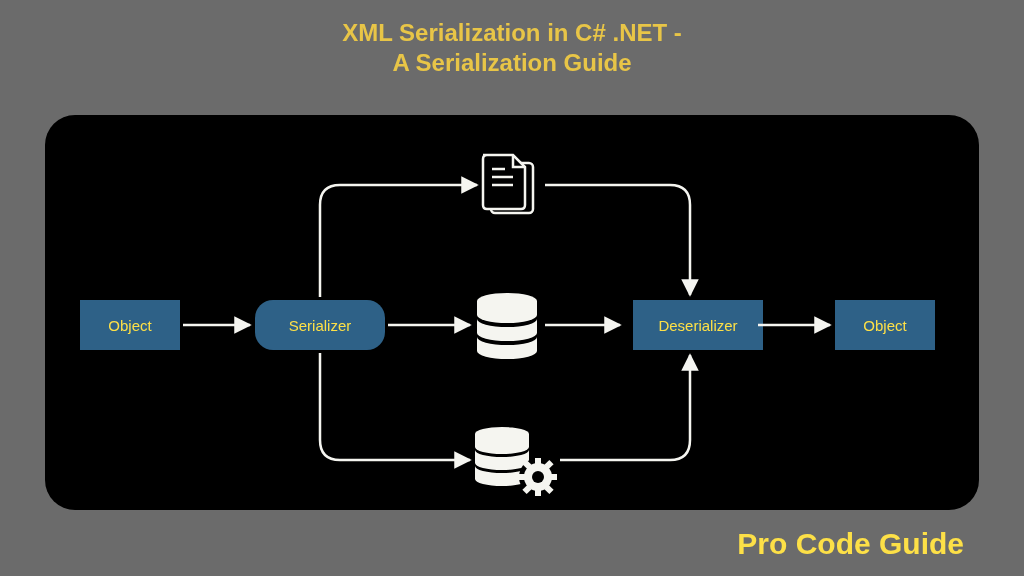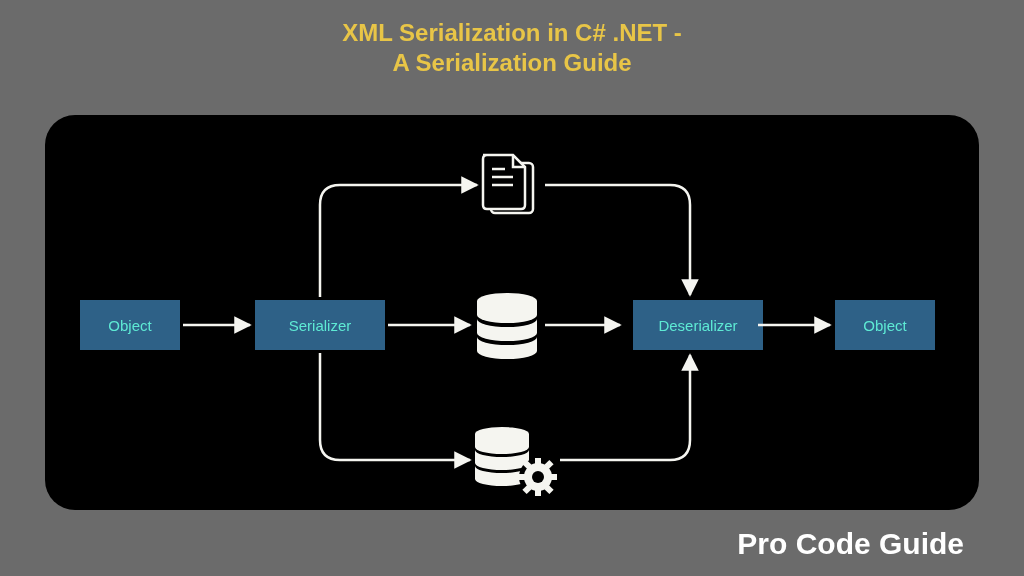--- a/index.html
+++ b/index.html
@@ -27,34 +27,34 @@
       height: 395px;
       background: #000;
       border-radius: 30px;
     }
     .branding {
       position: absolute;
       right: 60px;
       bottom: 15px;
       font-size: 30px;
       font-weight: bold;
-      color: #ffffff;
+      color: #fde047;
     }
     .node {
       position: absolute;
       background: #2e6187;
-      color: #5eead4;
+      color: #fde047;
       font-size: 15px;
       display: flex;
       align-items: center;
       justify-content: center;
       height: 50px;
     }
     .node-object-left { left: 35px; top: 185px; width: 100px; }
-    .node-serializer { left: 210px; top: 185px; width: 130px; }
+    .node-serializer { left: 210px; top: 185px; width: 130px; border-radius: 18px; }
     .node-deserializer { left: 580px; top: 185px; width: 130px; margin-left: 8px; }
     .node-object-right { left: 790px; top: 185px; width: 100px; }
     .svg-overlay {
       position: absolute;
       left: 0; top: 0;
       width: 100%; height: 100%;
       pointer-events: none;
     }
   </style>
 </head>

